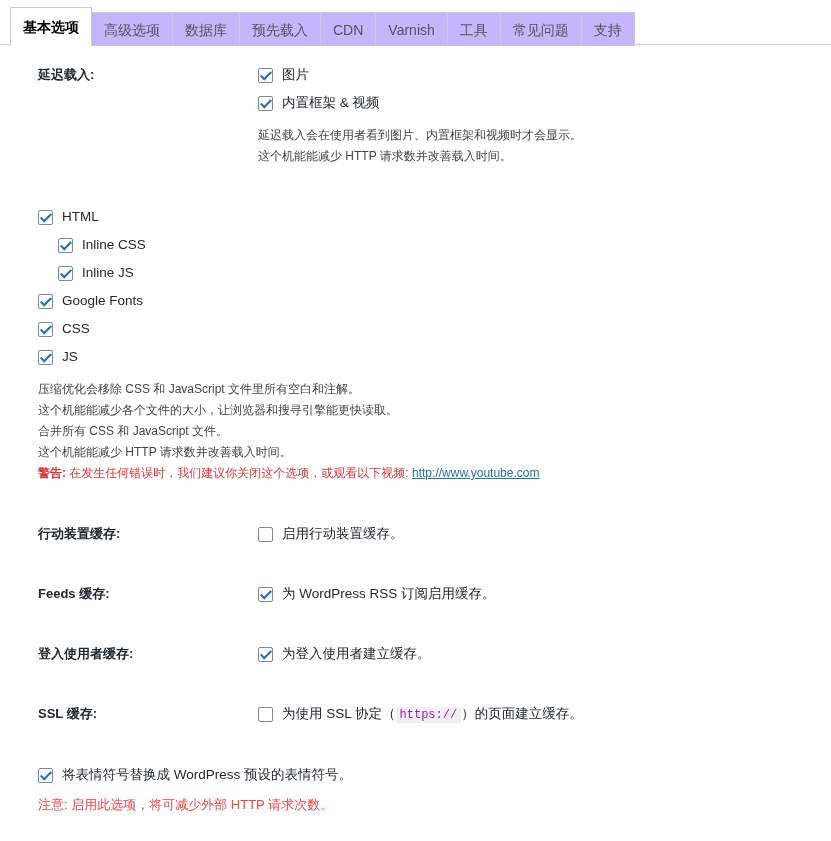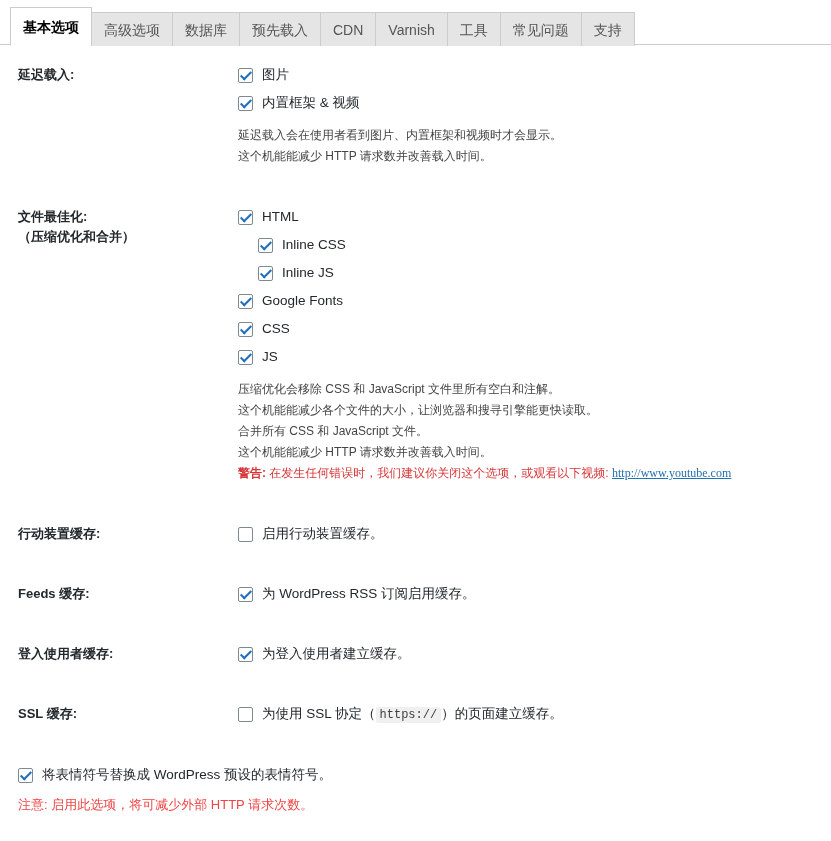--- a/index.html
+++ b/index.html
@@ -32,21 +32,21 @@
     background: #ffffff;
   }
   .tab-bar .tabs {
     display: flex;
     align-items: flex-end;
     height: 45px;
   }
   .tab {
     border: 1px solid #ccc;
     border-bottom: none;
-    background: #e5e5e5;
+    background: #c4b5fd;
     color: #555;
     padding: 9px 12px 8px 12px;
     margin-right: -1px;
     font-size: 14px;
     line-height: 16px;
     cursor: pointer;
     position: relative;
     top: 1px;
     white-space: nowrap;
   }
@@ -59,20 +59,21 @@
     padding-bottom: 10px;
   }
 
   
   .form-area {
     padding: 0 0 0 0;
   }
   .row {
     display: flex;
     align-items: flex-start;
+    margin-left: 20px;
   }
   .row-label {
     width: 220px;
     min-width: 220px;
     box-sizing: border-box;
     padding: 20px 10px 20px 18px;
     font-weight: bold;
     font-size: 13px;
     color: #23282d;
     line-height: 20px;
@@ -136,29 +137,28 @@
   }
   .warn {
     color: #d63638;
   }
   .warn b {
     color: #d63638;
   }
   .link {
     color: #2271b1;
     text-decoration: underline;
-    font-family: Liberation Serif, serif;
   }
   code.inline {
     font-family: "Liberation Mono", monospace;
     font-size: 12px;
     background: #f0f0f0;
     padding: 1px 4px;
     border-radius: 2px;
-    color: #404040;
+    color: #a21caf;
   }
   .note {
     margin-top: 10px;
     font-size: 13px;
     color: #ef4444;
   }
   .nowrap { white-space: nowrap; }
 </style>
 </head>
 <body>
@@ -193,24 +193,20 @@
           <span class="cb-label">内置框架 &amp; 视频</span>
         </div>
         <div class="desc">
           <div>延迟载入会在使用者看到图片、内置框架和视频时才会显示。</div>
           <div>这个机能能减少 HTTP 请求数并改善载入时间。</div>
         </div>
       </div>
     </div>
 
     <div class="row">
-      <div class="row-label">
-        <span>文件最佳化:</span>
-        <span class="sub">（压缩优化和合并）</span>
-      </div>
       <div class="row-field">
         <div class="check-line">
           <span class="cb checked"></span>
           <span class="cb-label">HTML</span>
         </div>
         <div class="check-line indent">
           <span class="cb checked"></span>
           <span class="cb-label">Inline CSS</span>
         </div>
         <div class="check-line indent">

